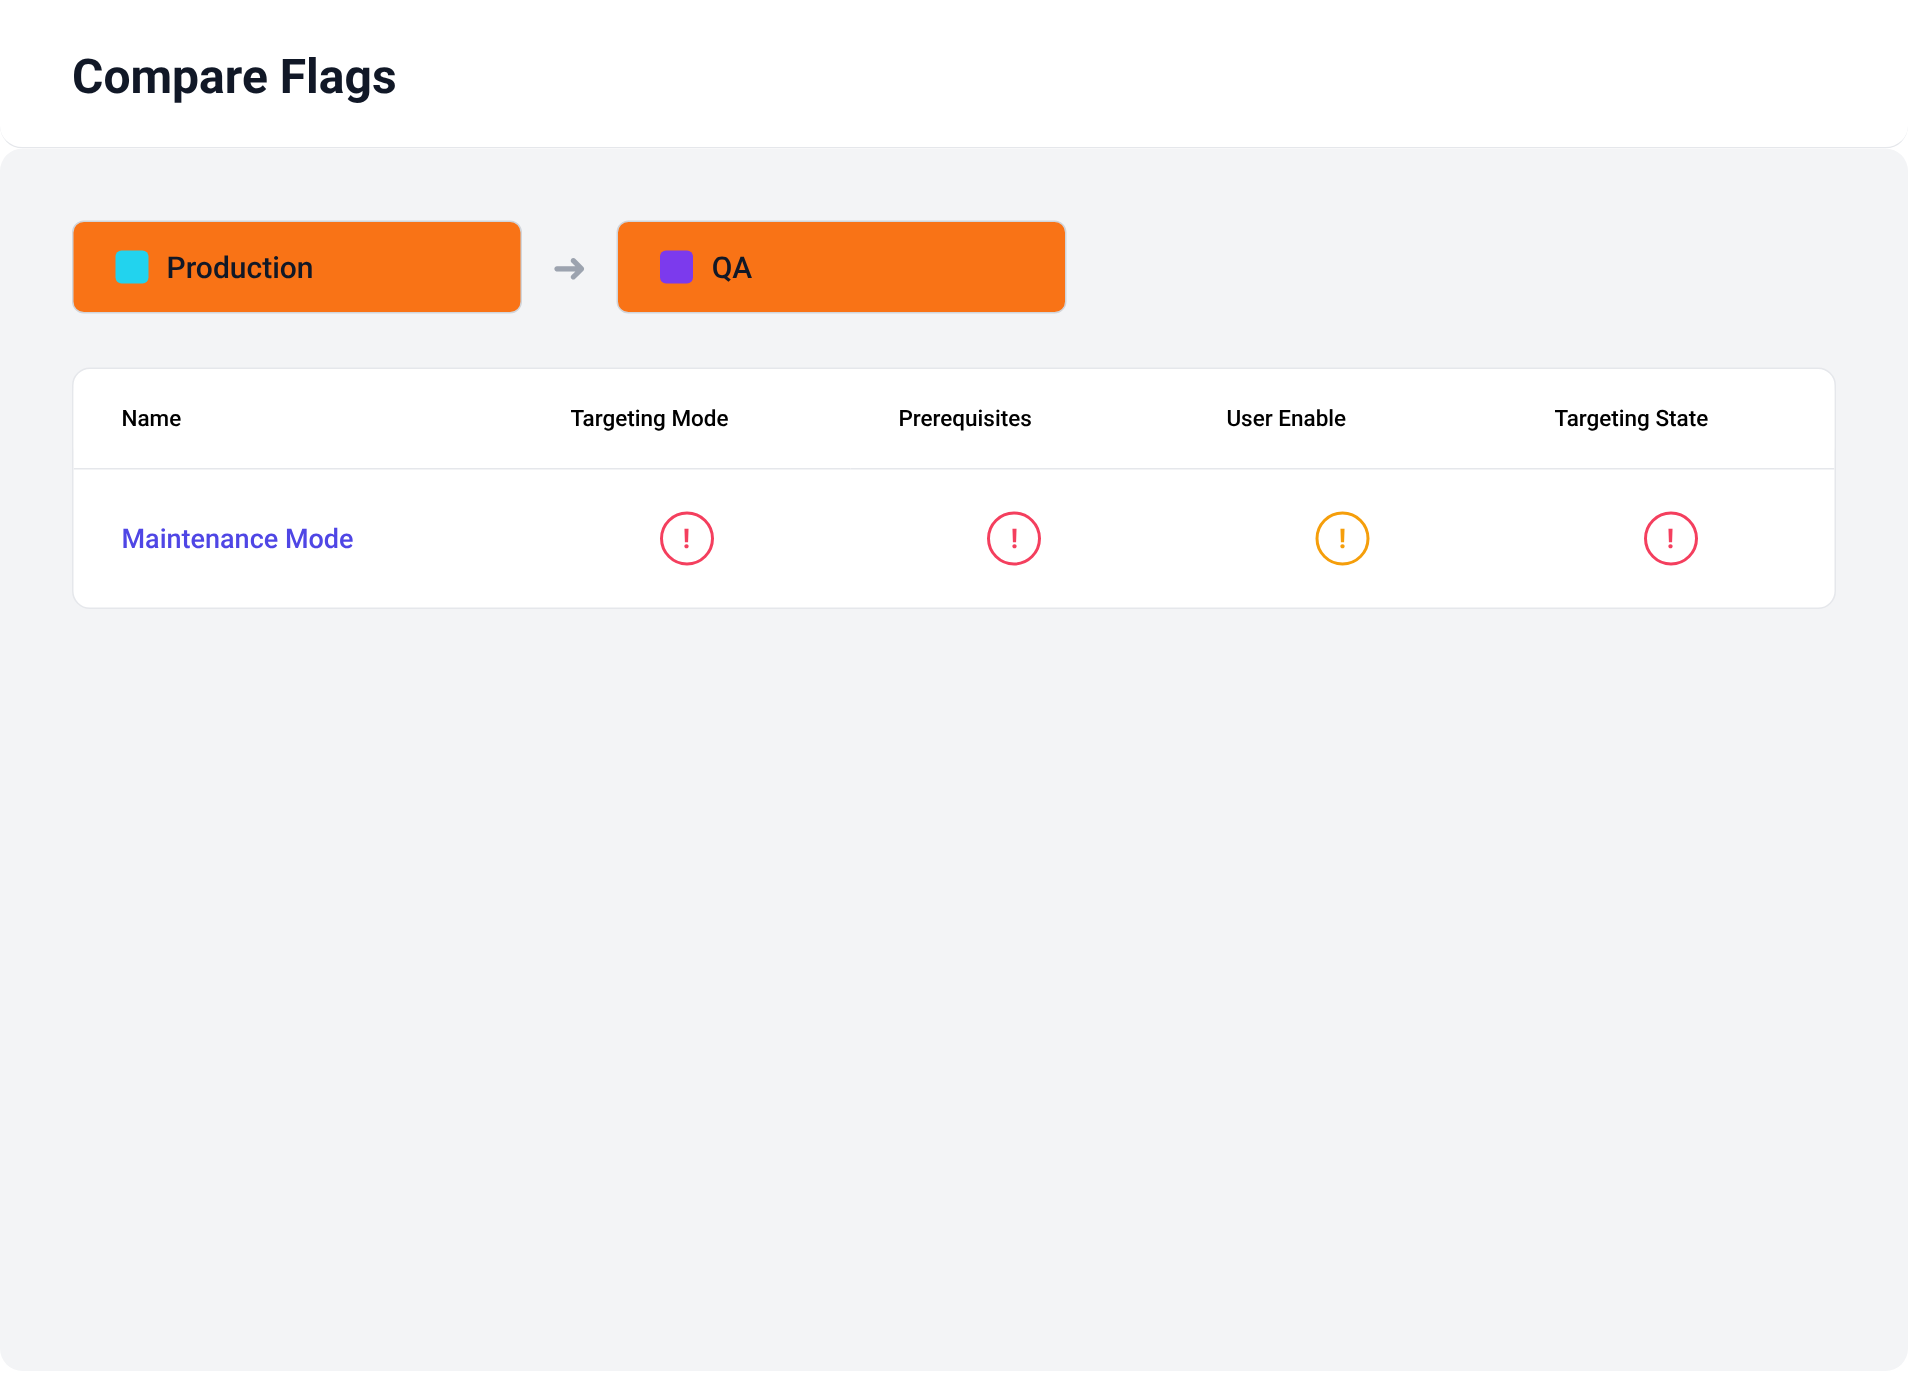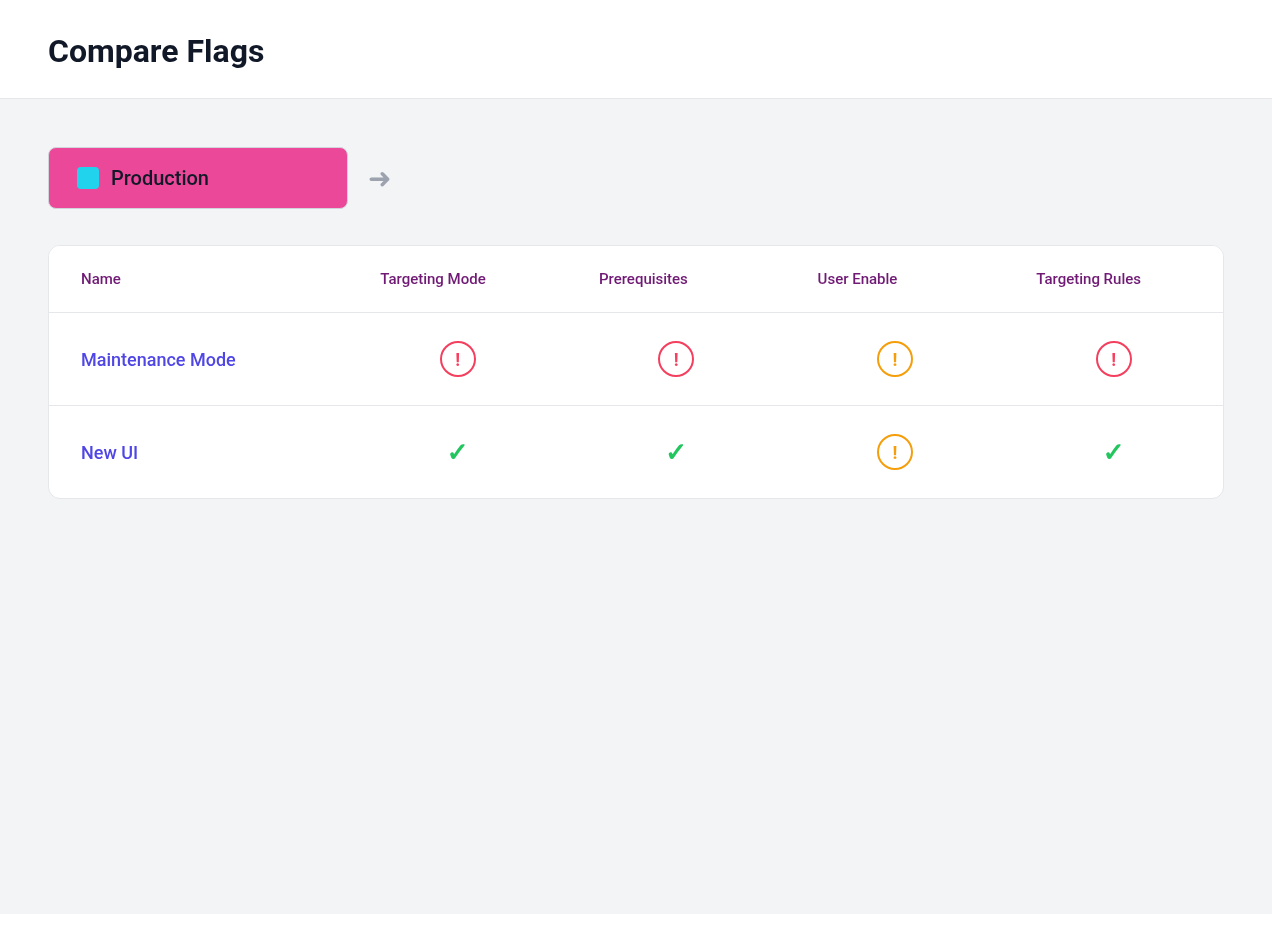--- a/index.html
+++ b/index.html
@@ -1,18 +1,19 @@
 <!DOCTYPE html>
 <html><head>
   <meta charset="utf-8">
   <style>
     * {
       box-sizing: border-box;
       margin: 0;
       padding: 0;
+      border-radius: 15px;
     }
 
     body {
       font-family: -apple-system, BlinkMacSystemFont, 'Segoe UI', Roboto, sans-serif;
       background: #ffffff;
       width: 1272px;
       min-height: 928px;
     }
 
     .header {
@@ -37,21 +38,21 @@
       display: flex;
       align-items: center;
       gap: 20px;
       margin-bottom: 36px;
     }
 
     .env-box {
       display: flex;
       align-items: center;
       gap: 12px;
-      background: #ec4899;
+      background: #f97316;
       border: 1px solid #d1d5db;
       border-radius: 8px;
       padding: 18px 28px;
       min-width: 300px;
       font-size: 20px;
       font-weight: 500;
       color: #111827;
     }
 
     .env-dot-cyan {
@@ -85,21 +86,21 @@
     .table {
       width: 100%;
       border-collapse: collapse;
     }
 
     .table thead tr th {
       padding: 24px 32px;
       text-align: left;
       font-size: 15px;
       font-weight: 500;
-      color: #701a75;
+      color: #000000;
       background: #ffffff;
     }
 
     .table tbody tr td {
       padding: 28px 32px;
       border-top: 1px solid #e5e7eb;
     }
 
     .table tbody tr td:first-child {
       font-size: 18px;
@@ -163,45 +164,42 @@
 <div class="main-content">
 
   <div class="env-selector">
     <div class="env-box">
       <span class="env-dot-cyan"></span>
       <span>Production</span>
     </div>
 
     <div class="arrow-icon">➜</div>
 
+    <div class="env-box">
+      <span class="env-dot-purple"></span>
+      <span>QA</span>
+    </div>
   </div>
 
   <div class="table-container">
     <table class="table">
       <thead>
         <tr>
           <th class="col-name">Name</th>
           <th class="col-targeting">Targeting Mode</th>
           <th class="col-prereq">Prerequisites</th>
           <th class="col-user">User Enable</th>
-          <th class="col-rules">Targeting Rules</th>
+          <th class="col-rules">Targeting State</th>
         </tr>
       </thead>
       <tbody id="table-body">
       <tr>
             <td>Maintenance Mode</td>
             <td><span class="icon-exclaim-red">!</span></td>
             <td><span class="icon-exclaim-red">!</span></td>
             <td><span class="icon-exclaim-orange">!</span></td>
             <td><span class="icon-exclaim-red">!</span></td>
           </tr>
-          <tr>
-            <td>New UI</td>
-            <td><span class="icon-check">✓</span></td>
-            <td><span class="icon-check">✓</span></td>
-            <td><span class="icon-exclaim-orange">!</span></td>
-            <td><span class="icon-check">✓</span></td>
-          </tr>
         </tbody>
     </table>
   </div>
 
 </div>
 
 </body></html>

